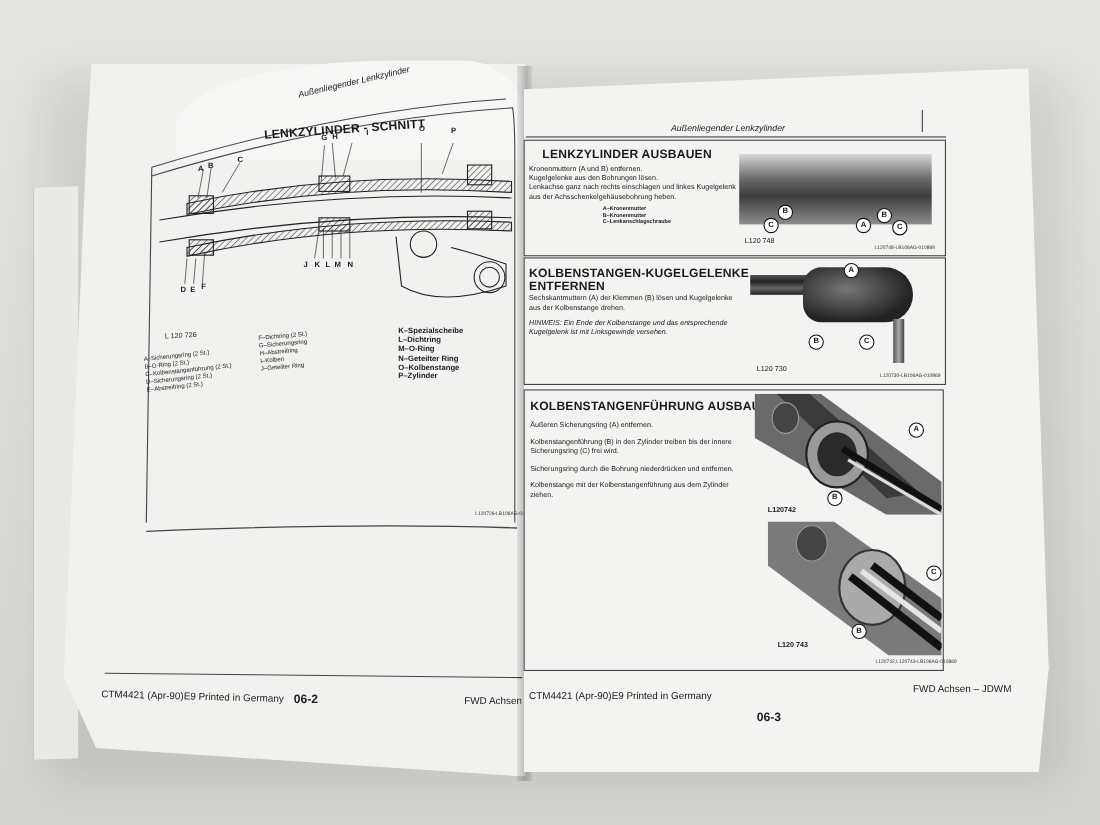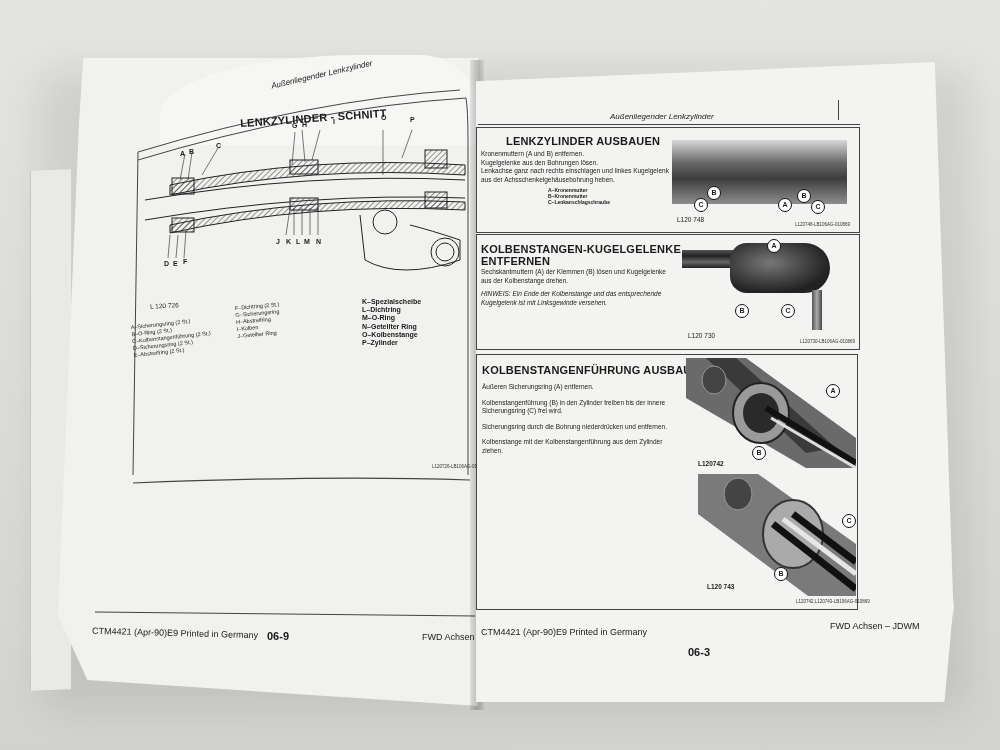--- a/index.html
+++ b/index.html
@@ -140,33 +140,33 @@
 
 <svg style="position:absolute;left:130px;top:455px;" width="345" height="30">
   <path d="M3 28 Q 200 20 340 25" fill="none" stroke="#444" stroke-width="1.2"></path>
 </svg>
 <div class="ref" style="left:432px;top:464px;">L120726-LB106AG-010869</div>
 
 <svg style="position:absolute;left:95px;top:608px;" width="380" height="12">
   <line x1="0" y1="4" x2="380" y2="8" stroke="#444" stroke-width="1"></line>
 </svg>
 <div class="footer-text" style="left:92px;top:628px;transform:rotate(1.5deg);">CTM4421 (Apr-90)E9 Printed in Germany</div>
-<div class="footer-page" style="left:267px;top:630px;">06-9</div>
+<div class="footer-page" style="left:267px;top:630px;">06-2</div>
 <div class="footer-text" style="left:422px;top:632px;white-space:nowrap;width:52px;overflow:hidden;">FWD Achsen – JDWM</div>
 
 <div class="gutter"></div>
 
 <div class="page-right"></div>
 
 <div class="running-head" style="left:610px;top:112px;">Außenliegender Lenkzylinder</div>
 <div style="position:absolute;left:838px;top:100px;width:1px;height:20px;background:#444;"></div>
 <div style="position:absolute;left:478px;top:124px;width:382px;height:1px;background:#444;"></div>
 
 <div class="section" style="left:476px;top:127px;width:382px;height:104px;"></div>
-<div class="title-lg" style="left:478px;top:135px;padding-left:28px;">LENKZYLINDER AUSBAUEN</div>
+<div class="title-lg" style="left:465px;top:135px;padding-left:28px;">LENKZYLINDER AUSBAUEN</div>
 <div class="small" style="position:absolute;left:481px;top:150px;width:190px;font-size:6.5px;line-height:8.5px;">
   <div>Kronenmuttern (A und B) entfernen.</div>
   <div>Kugelgelenke aus den Bohrungen lösen.</div>
   <div>Lenkachse ganz nach rechts einschlagen und linkes Kugelgelenk aus der Achsschenkelgehäusebohrung heben.</div>
 </div>
 <div style="position:absolute;left:548px;top:187px;font-size:5px;line-height:6px;font-weight:bold;">
   <div>A–Kronenmutter</div>
   <div>B–Kronenmutter</div>
   <div>C–Lenkanschlagschraube</div>
 </div>

